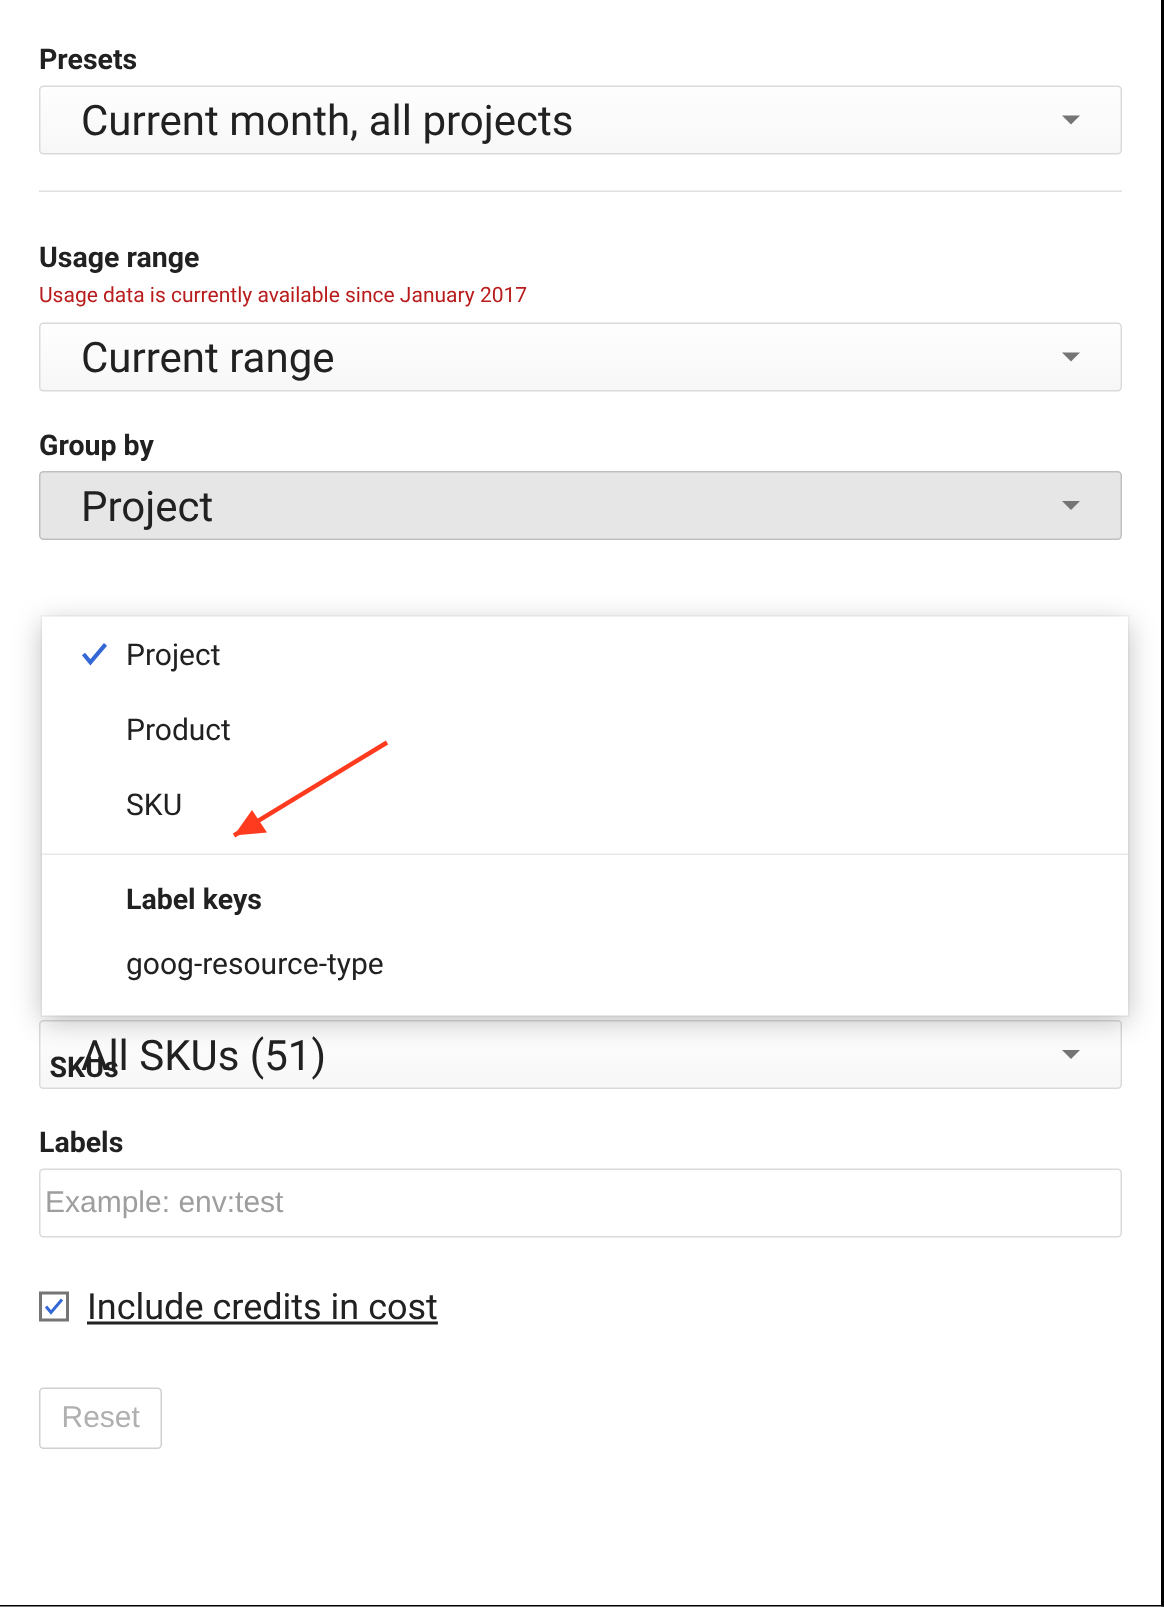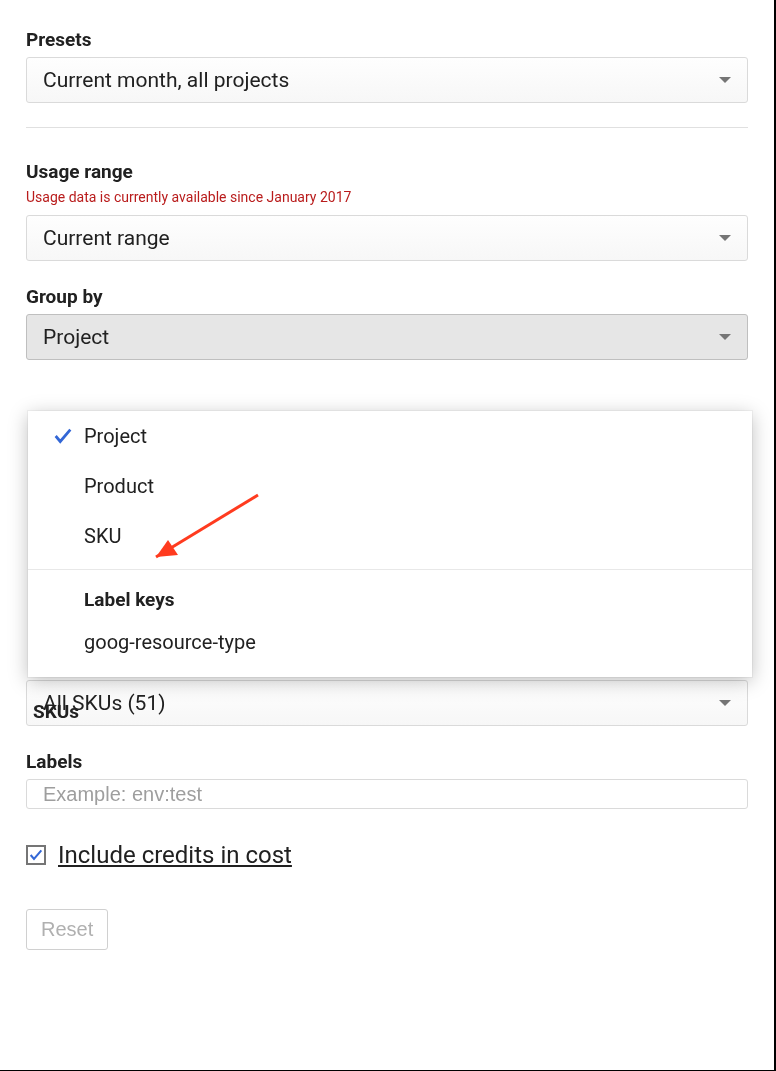--- a/index.html
+++ b/index.html
@@ -28,22 +28,22 @@
     }
     .select {
       width: 100%;
       height: 46px;
       border: 1px solid #dadada;
       border-radius: 3px;
       background: linear-gradient(#fefefe, #f7f7f7);
       display: flex;
       align-items: center;
       justify-content: space-between;
-      padding: 0 16px;
-      font-size: 21px;
+      padding: 0 27px;
+      font-size: 28px;
       color: #212121;
       cursor: pointer;
     }
     .select.open {
       border: 1px solid #bfbfbf;
       background: #e6e6e6;
     }
     .caret {
       width: 0; height: 0;
       border-left: 6px solid transparent;
@@ -88,24 +88,24 @@
       margin: 8px 0;
     }
     .dropdown-group-label {
       font-size: 19px;
       font-weight: 700;
       color: #212121;
       padding: 10px 18px 6px 56px;
     }
     .input {
       width: 100%;
-      height: 30px;
+      height: 46px;
       border: 1px solid #dadada;
       border-radius: 3px;
-      padding: 0 16px;
+      padding: 0 3px;
       font-size: 20px;
       color: #212121;
     }
     .input::placeholder { color: #9e9e9e; }
     .checkbox-row {
       display: flex;
       align-items: center;
       gap: 12px;
       margin-top: 32px;
       margin-bottom: 40px;

